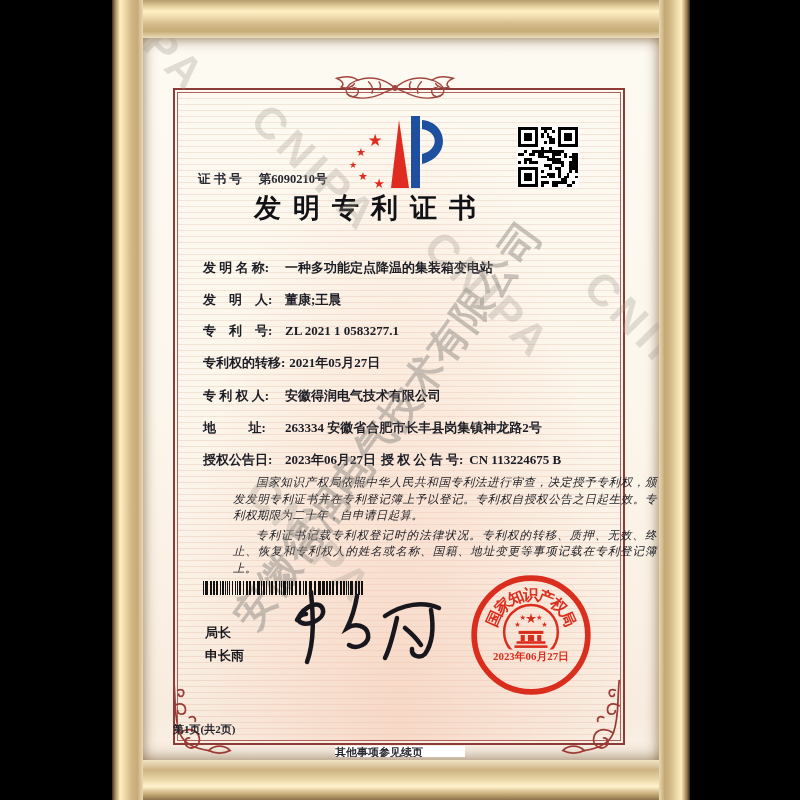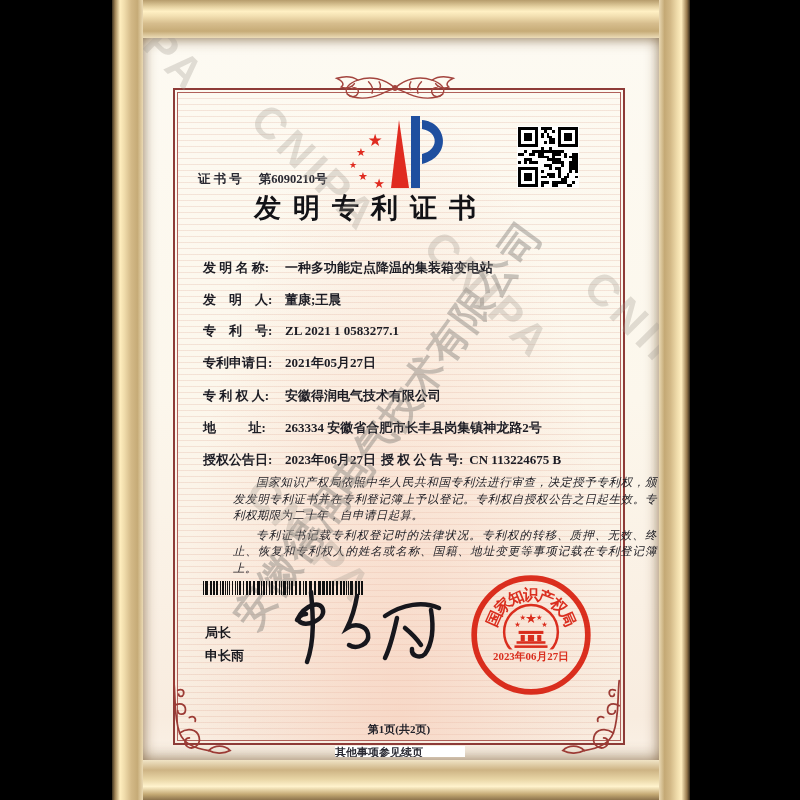--- a/index.html
+++ b/index.html
@@ -41,21 +41,21 @@
   .fvalue{font-weight:600;margin-left:4px;}
   .paras{position:absolute;left:46px;top:436px;width:424px;z-index:3;font-size:11.5px;line-height:16.5px;
     color:#1d1d24;text-align:justify;font-style:italic;letter-spacing:.4px;margin-left:44px;}
   .paras p{margin:0 0 3px 0;text-indent:2em;}
   .barcode{position:absolute;left:60px;top:543px;width:162px;height:14px;z-index:5;}
   .director{position:absolute;left:62px;z-index:5;font-family:"Liberation Sans","DejaVu Sans",sans-serif;
     font-weight:700;font-size:13px;color:#17171d;}
   .director.t1{top:586px;} .director.t2{top:609px;}
   .signature{position:absolute;left:130px;top:548px;width:185px;height:90px;z-index:5;}
   .seal{position:absolute;left:326px;top:535px;width:124px;height:124px;z-index:6;mix-blend-mode:multiply;opacity:.96;}
-  .footer-page{position:absolute;left:30px;top:684px;width:452px;z-index:3;text-align:center;
+  .footer-page{position:absolute;left:30px;top:684px;width:452px;z-index:3;
     font-size:11px;font-weight:600;color:#22222a;}
   .strip{position:absolute;left:192px;top:708px;width:130px;height:11px;overflow:hidden;z-index:4;
     background:#ffffff;text-align:left;font-size:11px;font-weight:600;color:#2a2a33;line-height:13px;}
   
   .orn{position:absolute;z-index:2;pointer-events:none;}
   .orn-top{left:177px;top:35px;width:150px;height:30px;}
   .orn-bl{left:25px;top:640px;width:68px;height:79px;}
   .orn-br{left:414px;top:640px;width:68px;height:79px;transform:scaleX(-1);}
   
   .wm{position:absolute;z-index:4;white-space:nowrap;pointer-events:none;}
@@ -270,21 +270,21 @@
       <div class="field" style="left:60px;top:221px">
         <span class="flabel">发 明 名 称:</span><span class="fvalue">一种多功能定点降温的集装箱变电站</span>
       </div>
       <div class="field" style="left:60px;top:253px">
         <span class="flabel">发    明    人:</span><span class="fvalue">董康;王晨</span>
       </div>
       <div class="field" style="left:60px;top:284px">
         <span class="flabel">专    利    号:</span><span class="fvalue">ZL 2021 1 0583277.1</span>
       </div>
       <div class="field" style="left:60px;top:316px">
-        <span class="flabel">专利申请日:</span><span class="fvalue">2021年05月27日</span>
+        <span class="flabel">专利权的转移:</span><span class="fvalue">2021年05月27日</span>
       </div>
       <div class="field" style="left:60px;top:349px">
         <span class="flabel">专 利 权 人:</span><span class="fvalue">安徽得润电气技术有限公司</span>
       </div>
       <div class="field" style="left:60px;top:381px">
         <span class="flabel">地          址:</span><span class="fvalue">263334 安徽省合肥市长丰县岗集镇神龙路2号</span>
       </div>
       <div class="field" style="left:60px;top:413px">
         <span class="flabel">授权公告日:</span><span class="fvalue">2023年06月27日</span>
       </div>

